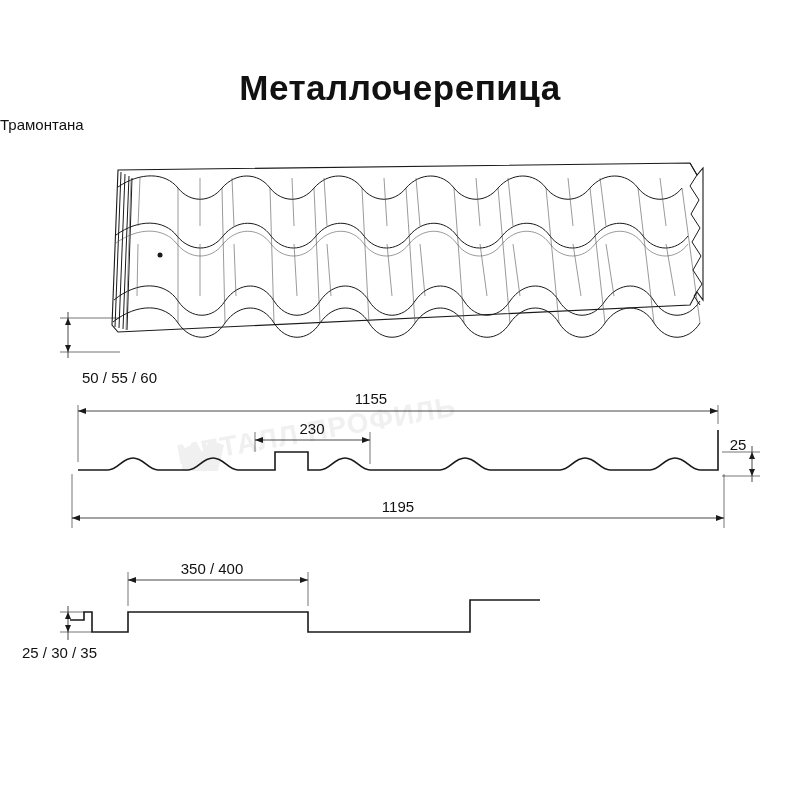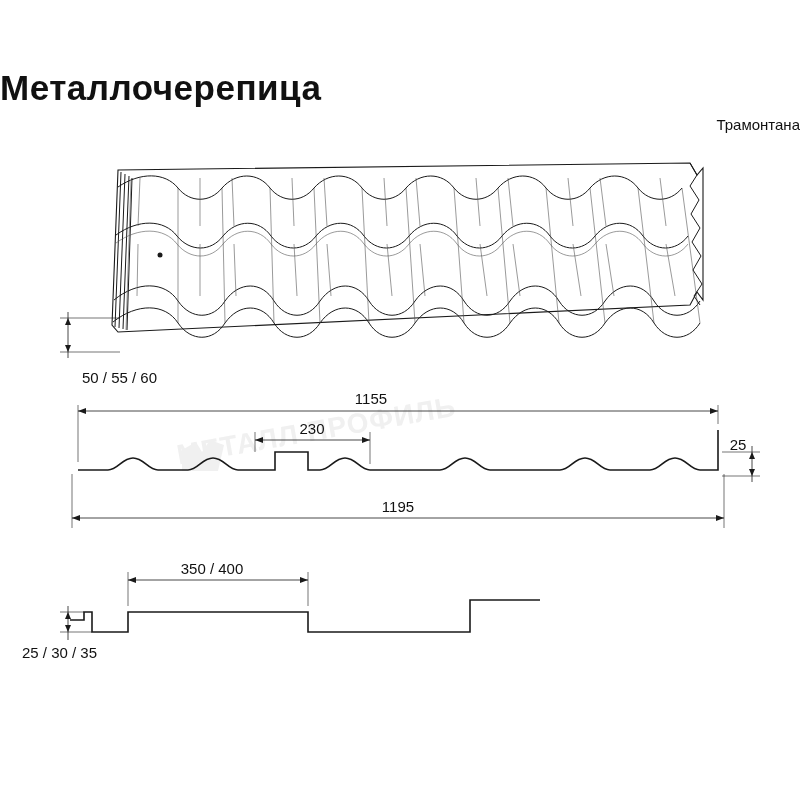--- a/index.html
+++ b/index.html
@@ -19,32 +19,32 @@
     position: absolute;
     left: 0; top: 0;
     width: 800px;
     height: 800px;
   }
   .title {
     position: absolute;
     left: 0;
     top: 68px;
     width: 800px;
-    text-align: left;
+    text-align: center;
     font-size: 35px;
     font-weight: bold;
     letter-spacing: 0.5px;
     color: #111111;
   }
   .subtitle {
     position: absolute;
     left: 0;
     top: 116px;
     width: 800px;
-    text-align: right;
+    text-align: left;
     font-size: 15px;
     color: #111111;
   }
   svg.diagram {
     position: absolute;
     left: 0;
     top: 0;
     width: 800px;
     height: 800px;
   }

